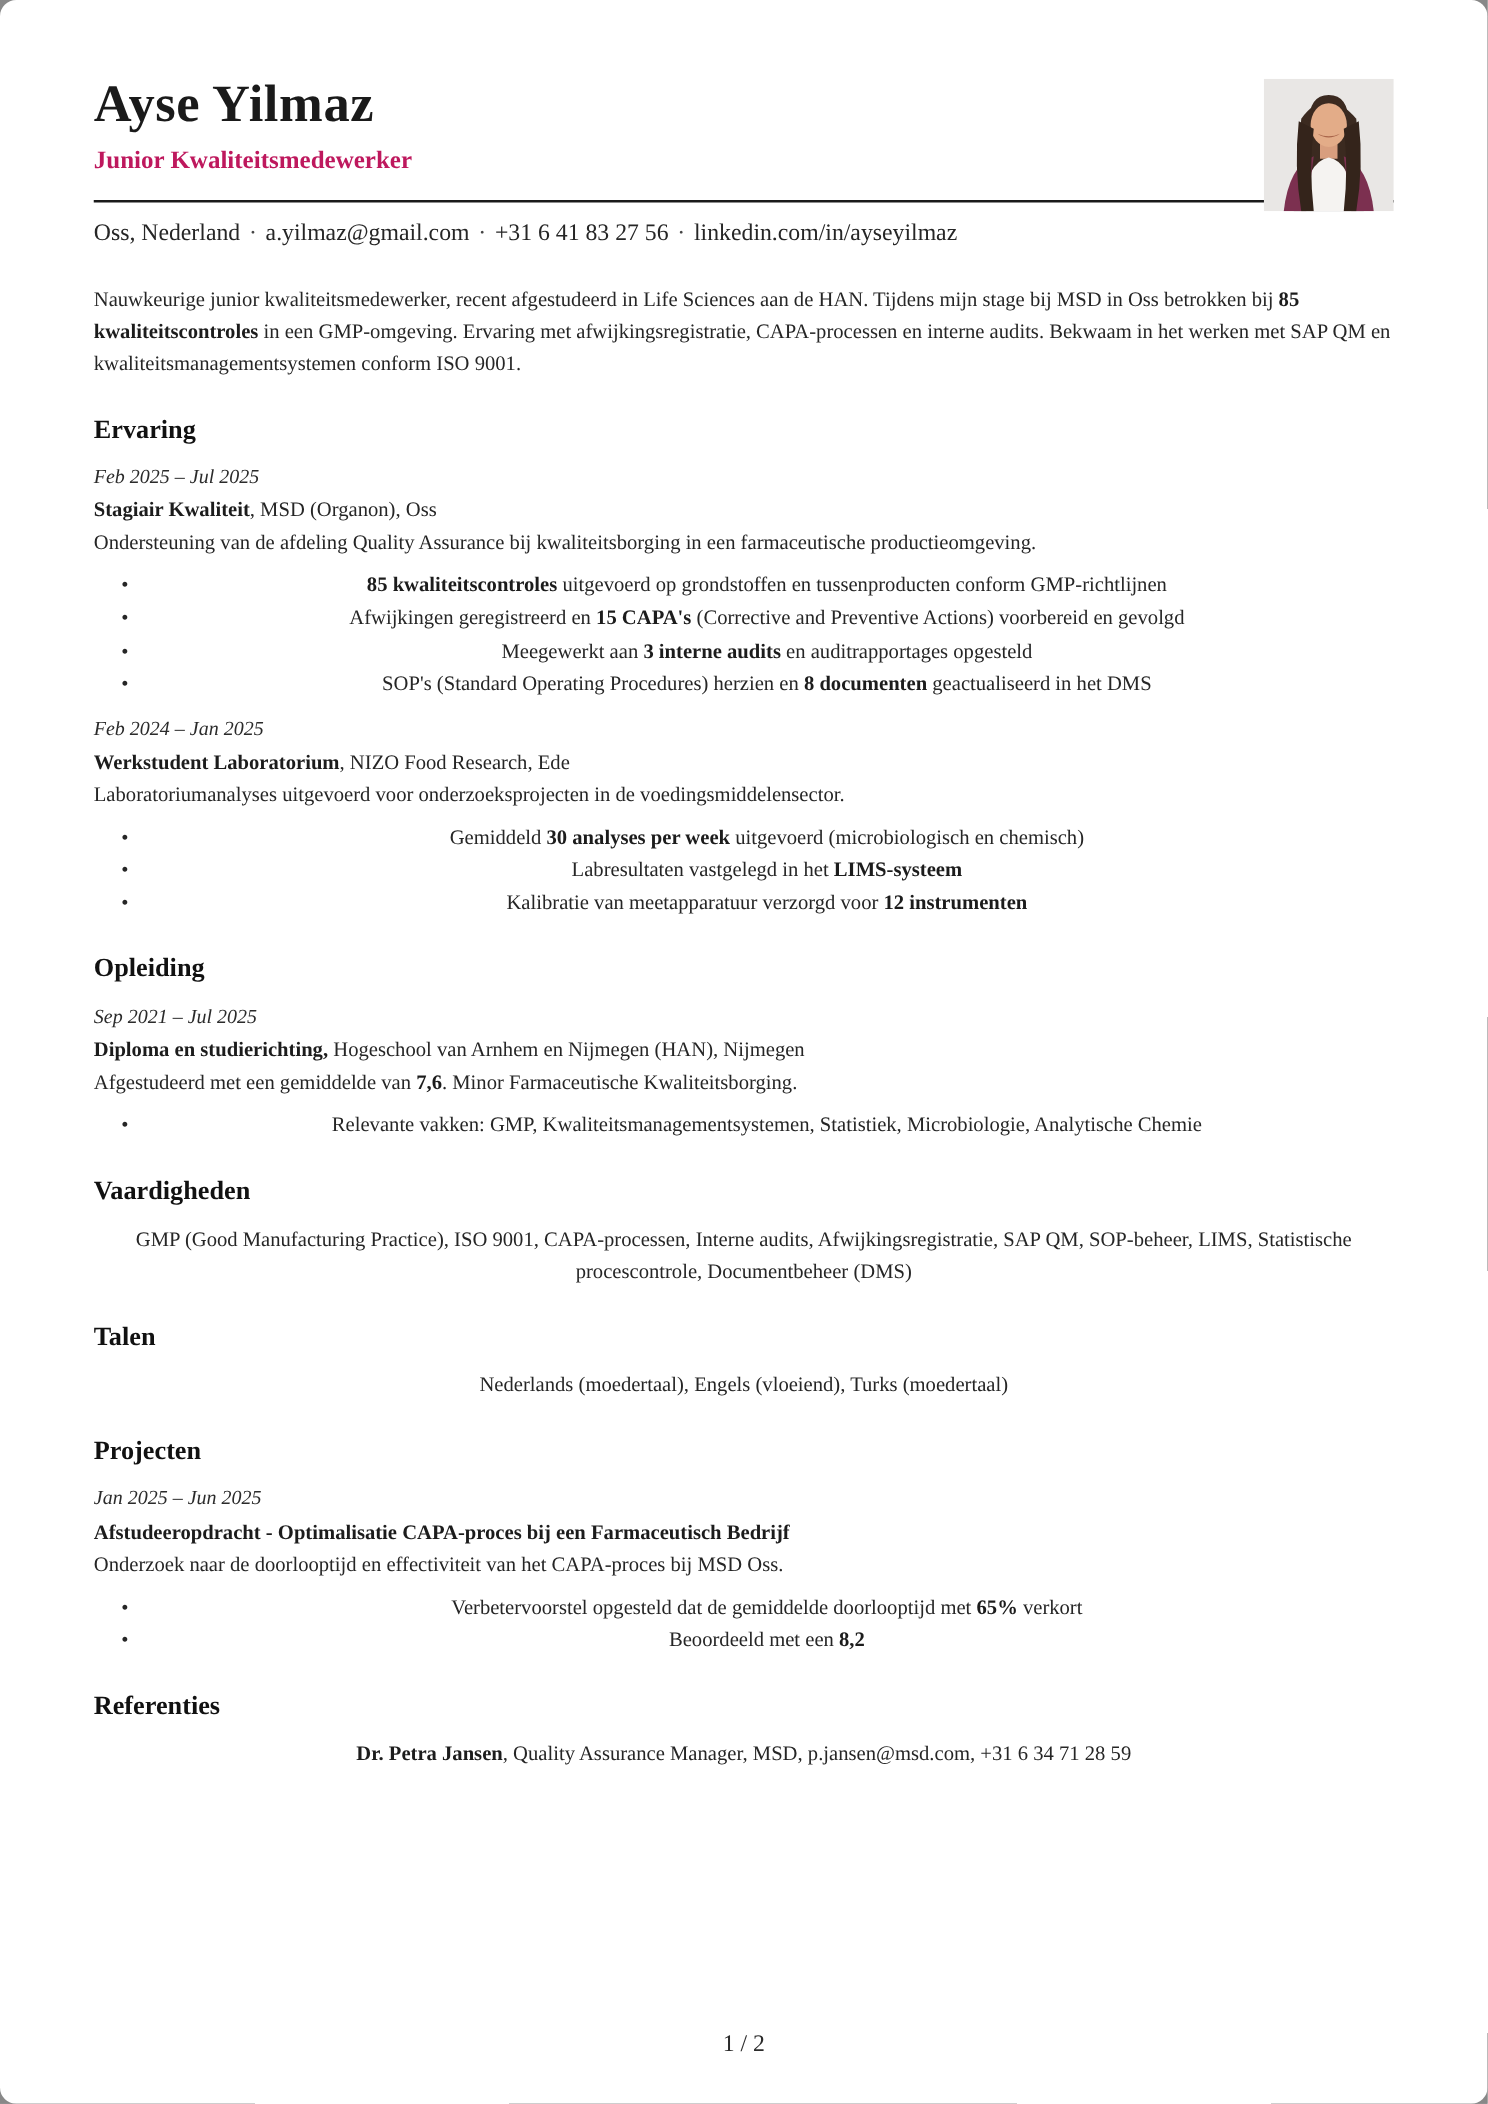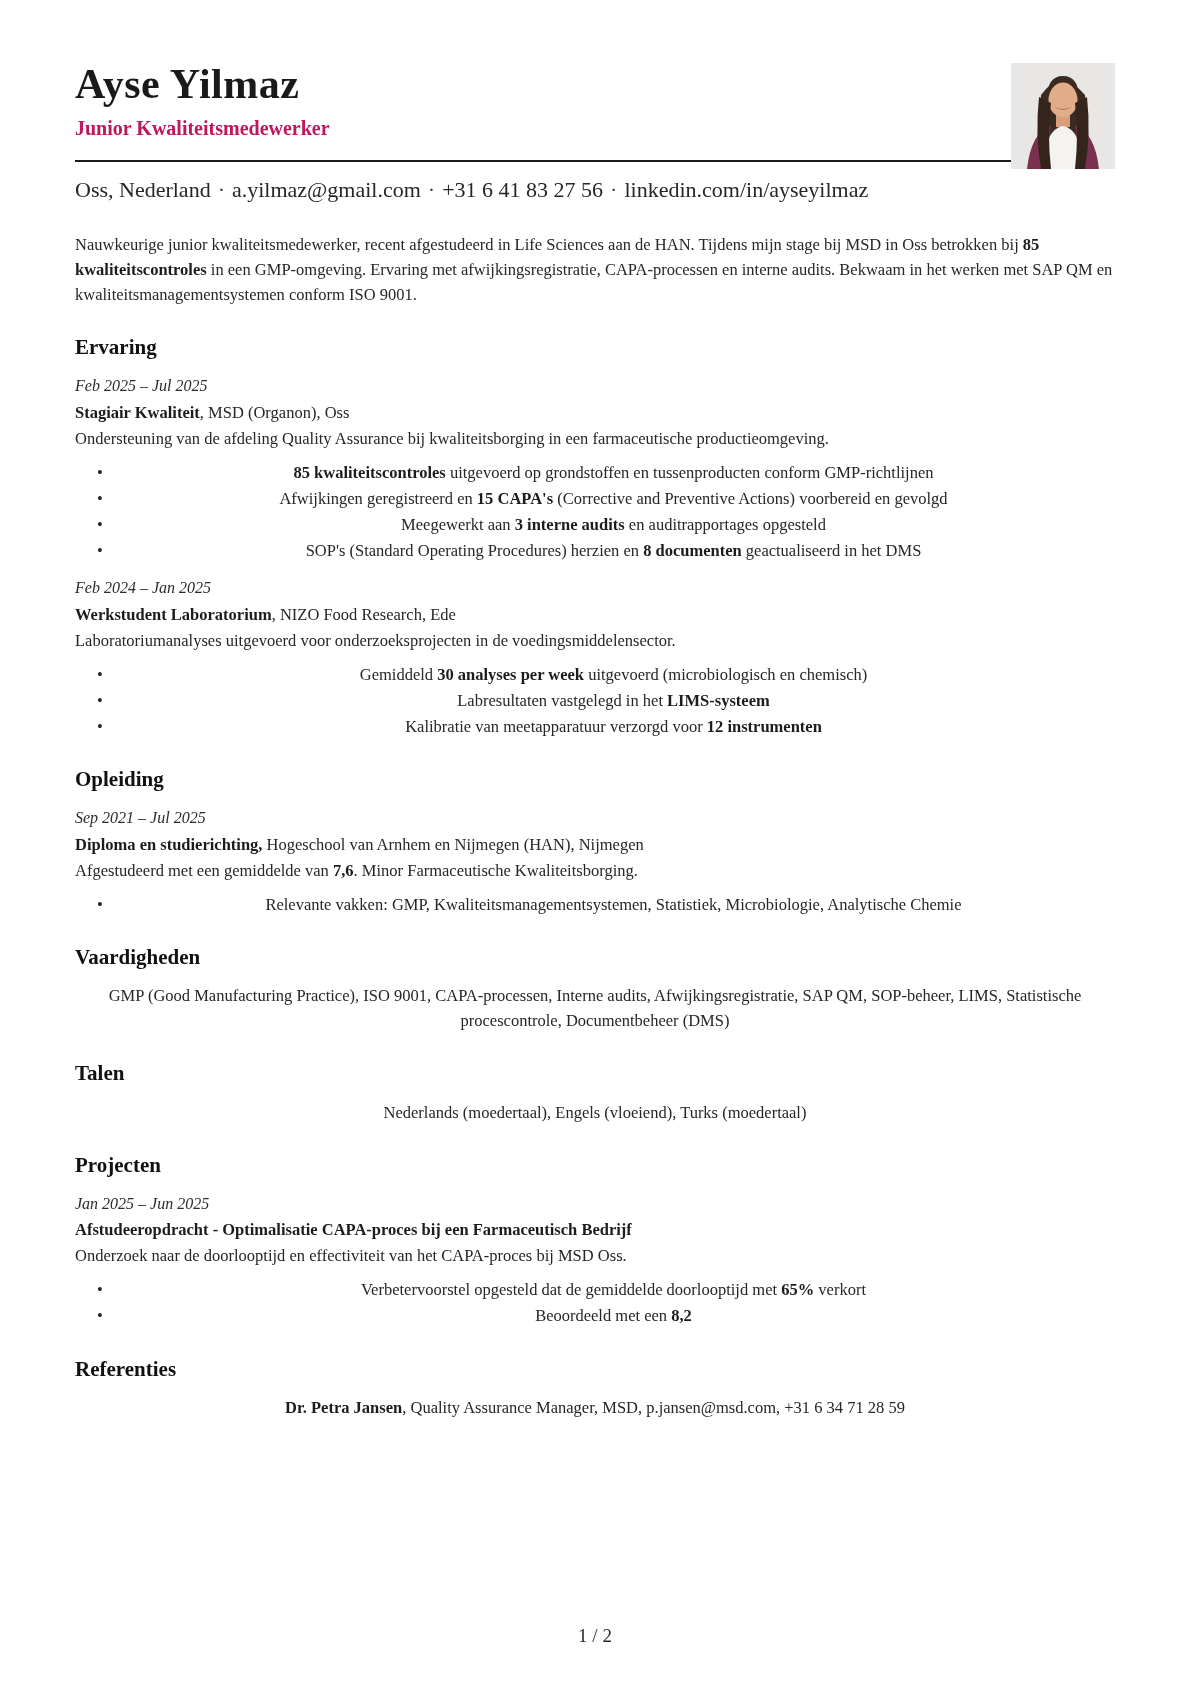--- a/index.html
+++ b/index.html
@@ -13,20 +13,21 @@
     height: 1683px;
     margin: 0 auto;
     background: #ffffff;
     box-sizing: border-box;
     padding: 62px 75px 0 75px;
     font-family: "Liberation Serif", "DejaVu Serif", serif;
     color: #262626;
     font-size: 16.5px;
     line-height: 1.52;
     overflow: hidden;
+    border-radius: 13px;
   }
   .name {
     font-size: 42px;
     font-weight: bold;
     color: #1a1a1a;
     margin: 0;
     line-height: 1.05;
     letter-spacing: 0.5px;
   }
   .subtitle {
@@ -43,21 +44,21 @@
     height: 106px;
     display: block;
   }
   .header-rule {
     border: none;
     border-top: 2px solid #1a1a1a;
     margin: 17px 0 0 0;
   }
   .contact {
     margin-top: 11px;
-    font-size: 22px;
+    font-size: 19px;
     color: #262626;
   }
   .contact .sep {
     padding: 0 7px;
     color: #444;
   }
   .summary {
     margin: 25px 0 0 0;
   }
   h2.section-heading {

